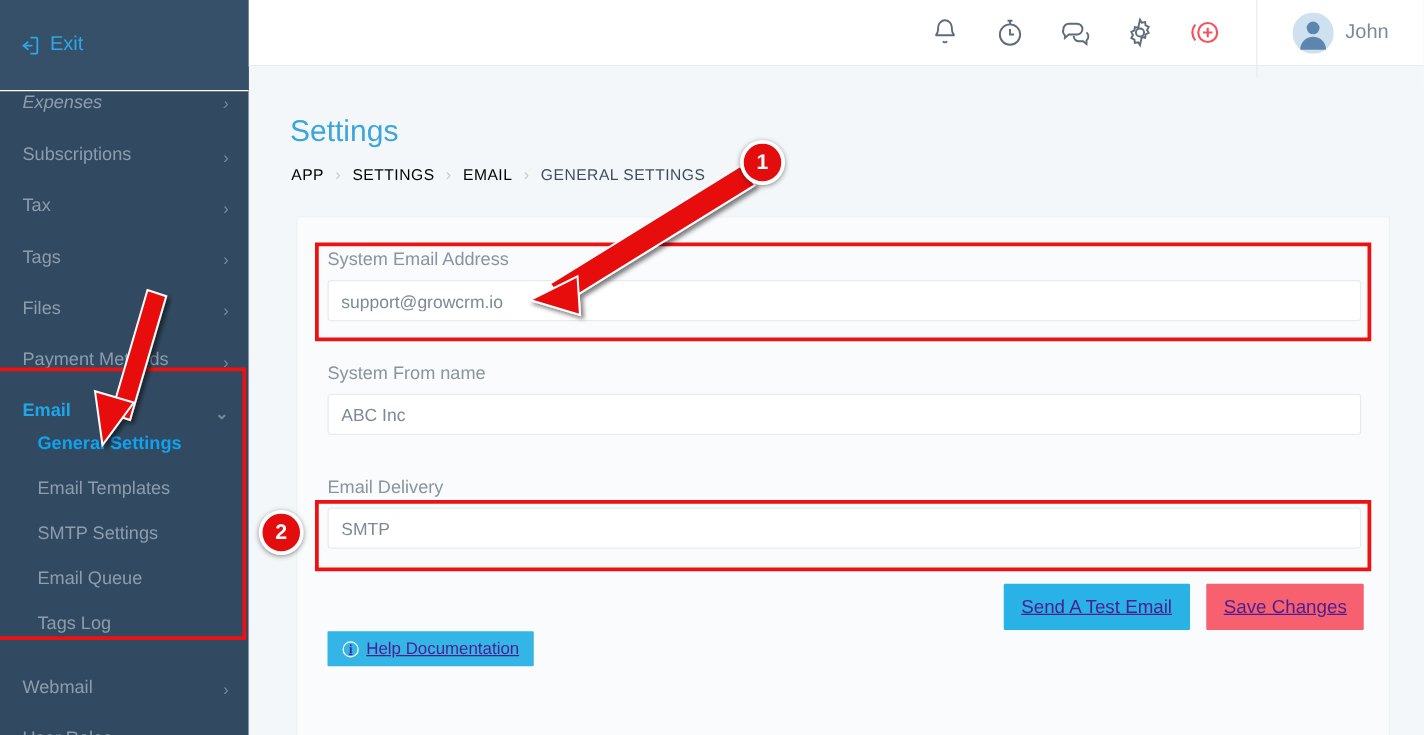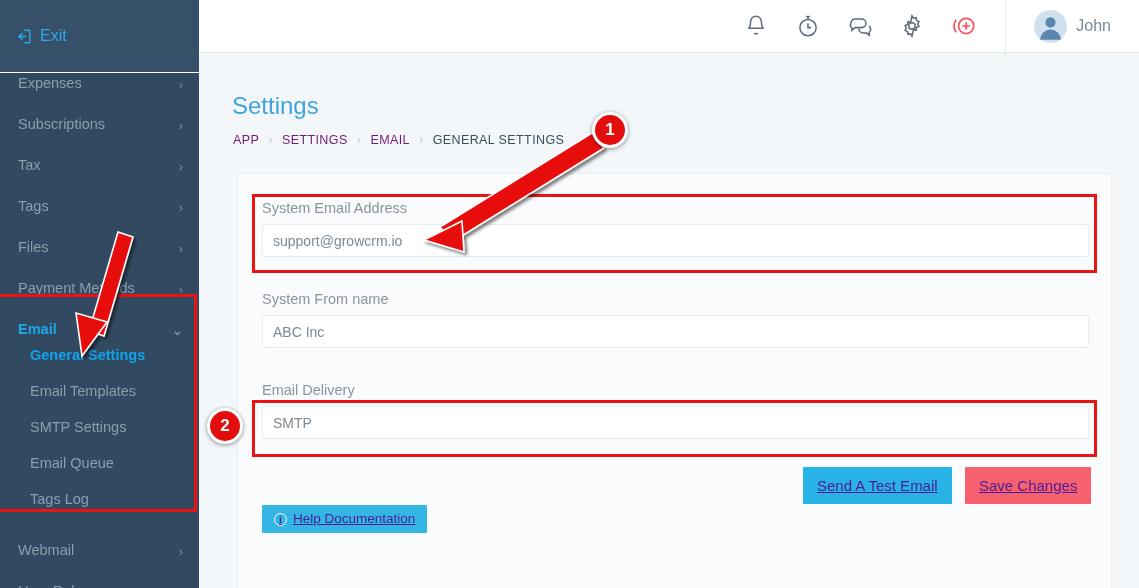--- a/index.html
+++ b/index.html
@@ -61,21 +61,21 @@
     color: #8c9dad;
     font-size: 14.5px;
     cursor: pointer;
     white-space: nowrap;
   }
   .nav-item .chev {
     color: #7a8b9c;
     font-size: 13px;
     line-height: 1;
   }
-  .nav-item.clipped { height: 18px; align-items: flex-end; overflow: hidden; }
+  .nav-item.clipped { height: 18px; align-items: center; overflow: hidden; font-style: italic; }
   .nav-item.active-parent { color: #1ea7e8; font-weight: bold; }
   .nav-item.active-parent .chev { color: #7a8b9c; }
 
   .nav-sub {
     height: 36px;
     display: flex;
     align-items: center;
     padding-left: 30px;
     color: #8c9dad;
     font-size: 14.5px;
@@ -140,21 +140,21 @@
 
   #breadcrumb {
     position: absolute;
     left: 34px; top: 59px;
     display: flex;
     align-items: center;
     gap: 9px;
     font-size: 12.5px;
     letter-spacing: 0.4px;
   }
-  .bc-item { color: #701a75; cursor: pointer; }
+  .bc-item { color: #000000; cursor: pointer; }
   .bc-item.current { color: #3e4d5c; cursor: default; }
   .bc-sep { color: #c2ccd4; font-size: 13px; }
 
   #card {
     position: absolute;
     left: 38px; top: 100px;
     width: 875px;
     height: 450px;
     background: #fafbfd;
     border: 1px solid #edf1f4;

